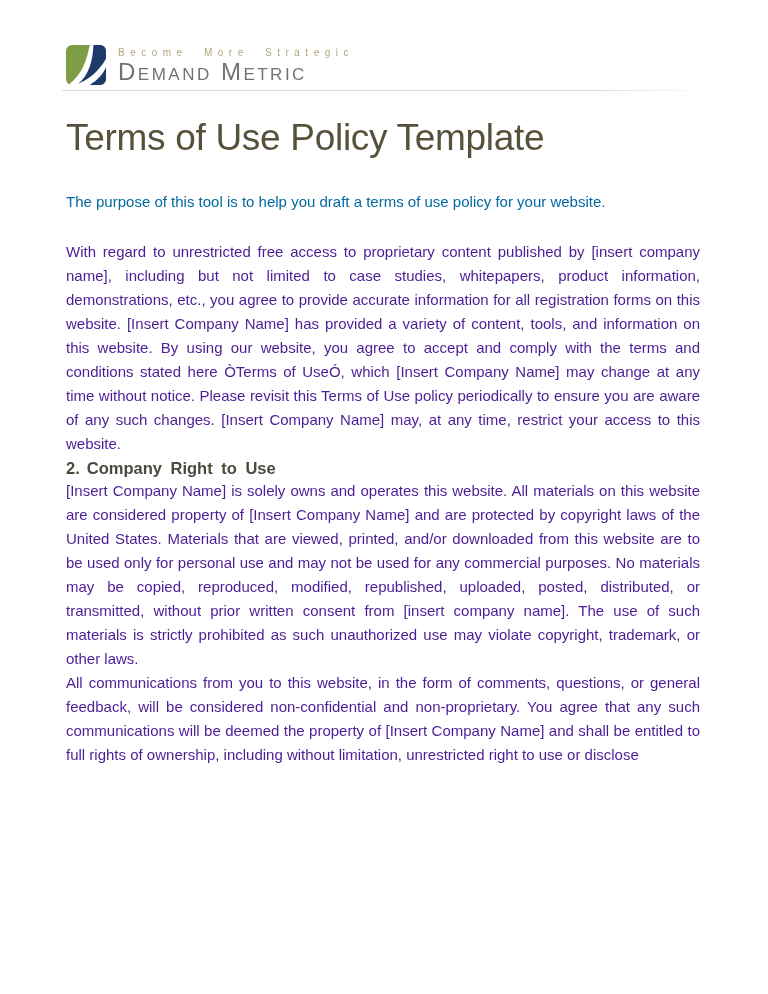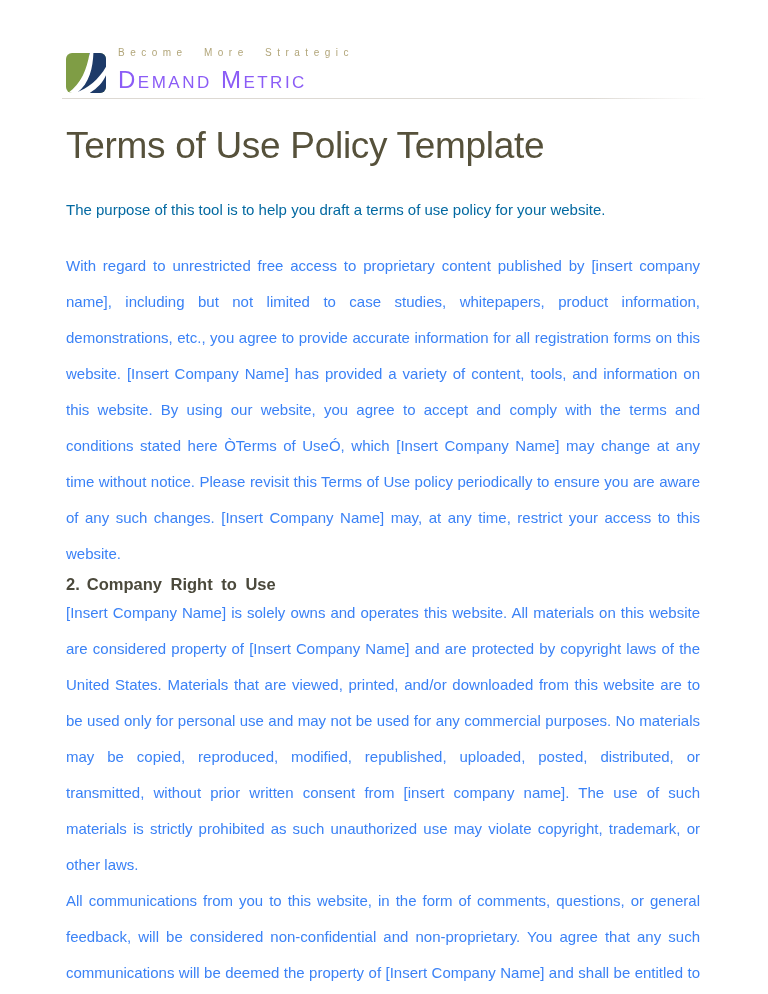--- a/index.html
+++ b/index.html
@@ -26,22 +26,22 @@
     word-spacing: 8px;
     color: #b2a67a;
     margin-top: 3px;
     white-space: nowrap;
   }
   .brand {
     font-variant: small-caps;
     font-size: 24px;
     line-height: 1.1;
     letter-spacing: 2.5px;
-    color: #8b5cf6;
-    margin-top: 9px;
+    color: #737373;
+    margin-top: 1px;
     white-space: nowrap;
   }
   .header-divider {
     height: 1px;
     width: 644px;
     margin-left: -4px;
     margin-top: 5px;
     background: linear-gradient(to right, #ddd9d3 0%, #ddd9d3 82%, rgba(221,217,211,0) 100%);
   }
 
@@ -72,22 +72,22 @@
     margin-bottom: 0;
     font-size: 16.5px;
     line-height: 1.25;
     font-weight: bold;
     color: #4b493c;
     word-spacing: 4px;
   }
   .section h2 .sec-num { margin-right: 7px; }
   .section p.sec-body {
     font-size: 15px;
-    line-height: 36px;
-    color: #3b82f6;
+    line-height: 24px;
+    color: #4c1d95;
     text-align: justify;
   }
   .section { margin: 0; }
   .section + .section h2 { margin-top: 2px; }
   p.intro-text { margin-bottom: 26px; }
 </style>
 </head>
 <body>
 
 <div class="page">

